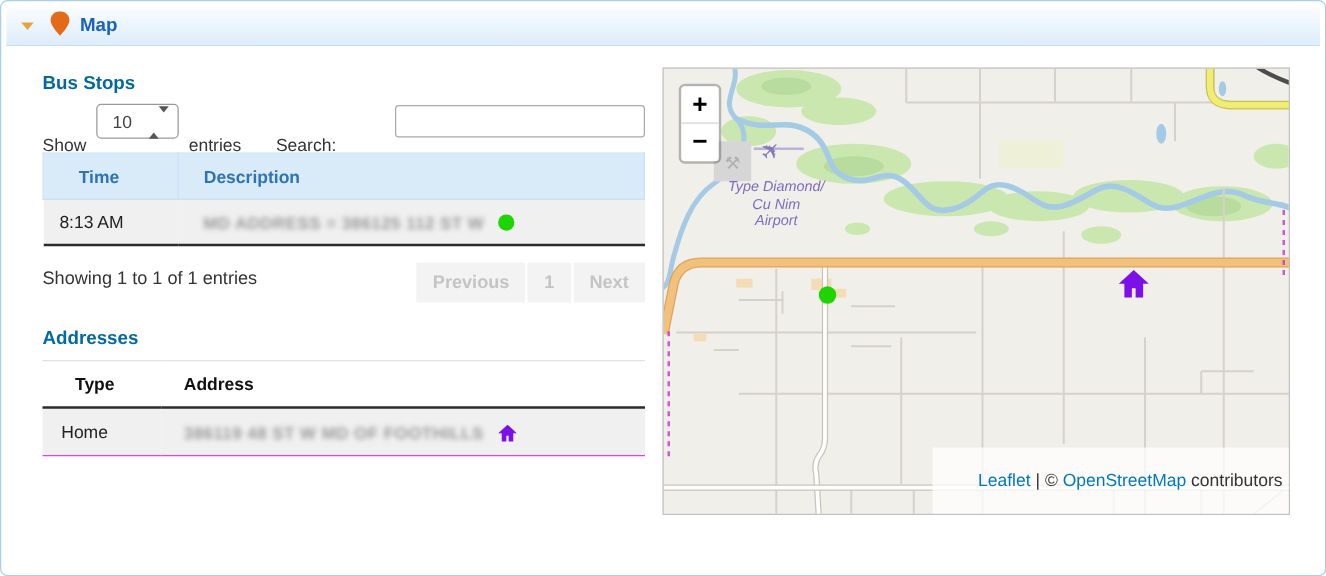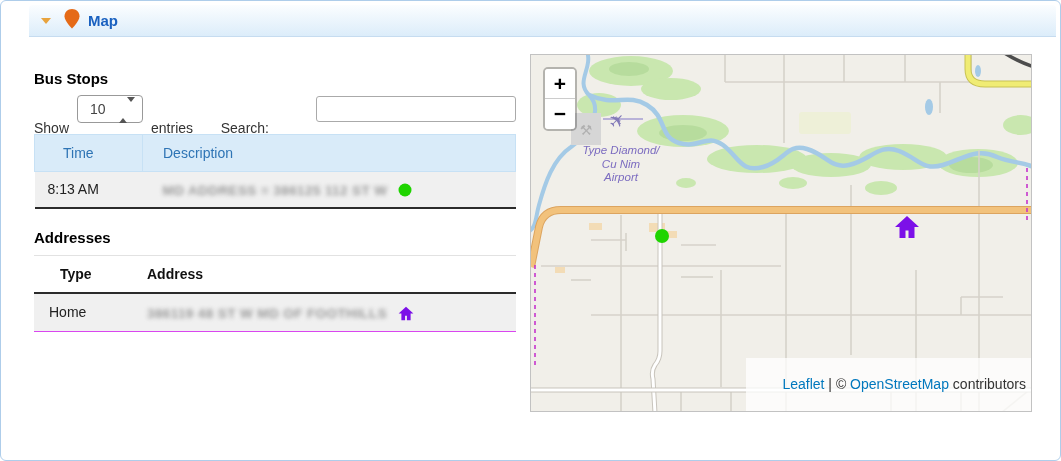--- a/index.html
+++ b/index.html
@@ -11,34 +11,34 @@
   }
   .page {
     position:absolute; inset:0;
     border:1px solid #aecdea; border-radius:6px; background:#fff; overflow:hidden;
   }
   
   .panel-header {
     position:absolute; left:4px; right:4px; top:4px; height:32px;
     background:linear-gradient(#fbfdff,#dcedfa);
     border-bottom:1px solid #c6dcf0; border-radius:4px 4px 0 0;
-    display:flex; align-items:center;margin-left:24px;
+    display:flex; align-items:center;
   }
   .caret {
     width:0; height:0; margin-left:12px;
     border-left:5px solid transparent; border-right:5px solid transparent;
     border-top:6px solid #e8a33d;
   }
   .pin { margin-left:13px; display:inline-block; }
   .panel-title { margin-left:8px; font-weight:bold; font-size:15px; color:#1a61c0; }
 
   
   .content { position:absolute; top:37px; left:5px; right:5px; bottom:5px; background:#fff; }
   .left-col { position:absolute; left:28px; top:20px; width:482px; }
-  .section-heading { font-size:15px; font-weight:bold; color:#000000; margin:12px 0 7px 0; }
+  .section-heading { font-size:15px; font-weight:bold; color:#0369a1; margin:0 0 7px 0; }
   .controls { display:flex; align-items:center; height:30px; margin-bottom:10px; }
   .ctl-label { color:#333;margin-top:38px; }
   .select-box {
     width:66px; height:28px; margin:0 8px; border:1px solid #999; border-radius:4px;
     background:#fff; display:flex; align-items:center; position:relative; cursor:default;
   }
   .select-box .val { margin-left:12px; color:#444; }
   .select-arrows { position:absolute; right:7px; top:6px; }
   .select-arrows .up {
     width:0;height:0;border-left:4px solid transparent;border-right:4px solid transparent;
@@ -49,21 +49,21 @@
     border-top:5px solid #555;
   }
   .search-group { margin-left:auto; display:flex; align-items:center;gap:40px; }
   .search-input {
     width:200px; height:26px; margin-left:7px; border:1px solid #aaa; border-radius:3px;
     padding:0 6px; font-family:"Liberation Sans", sans-serif; font-size:13px;
   }
   table { width:100%; border-collapse:collapse; }
   .bus-table { border-top:1px solid #bcd9ef; border-bottom:2px solid #2b2b2b; }
   .bus-table th {
-    background:#d9ebf9; color:#2e74b5; font-size:14px; font-weight:normal; text-align:left;
+    background:#d9ebf9; color:#2e74b5; font-size:14px; font-weight:bold; text-align:left;
     padding:10px 12px; border:1px solid #c7e1f5;
   }
   .bus-table th.c1 { width:108px; padding-left:28px; }
   .bus-table th.c2 { padding-left:20px;margin-top:21px; }
   .bus-table td { background:#f0f0f0; padding:9px 8px; color:#222; }
   .bus-table td.c1 { padding-left:13px; }
   .bus-table td.c2 { padding-left:20px; }
   .redacted {
     color:#9a9a9a; font-weight:bold; font-size:13.5px; letter-spacing:.4px;
     filter:blur(2.3px); vertical-align:middle;
@@ -167,20 +167,28 @@
             <td class="c2">
               <span class="redacted">MD ADDRESS = 386125 112 ST W</span>
               <svg class="cell-icon" width="14" height="14" viewBox="0 0 14 14">
                 <circle cx="7" cy="7" r="6.5" fill="#1fd400"></circle>
               </svg>
             </td>
           </tr>
         </tbody>
       </table>
 
+      <div class="info-row">
+        <span class="info-text">Showing 1 to 1 of 1 entries</span>
+        <div class="pagination">
+          <span class="page-btn">Previous</span>
+          <span class="page-btn">1</span>
+          <span class="page-btn">Next</span>
+        </div>
+      </div>
 
       <div class="section-heading addresses-heading">Addresses</div>
 
       <table class="addr-table">
         <thead>
           <tr>
             <th class="c1">Type</th>
             <th class="c2">Address</th>
           </tr>
         </thead>

